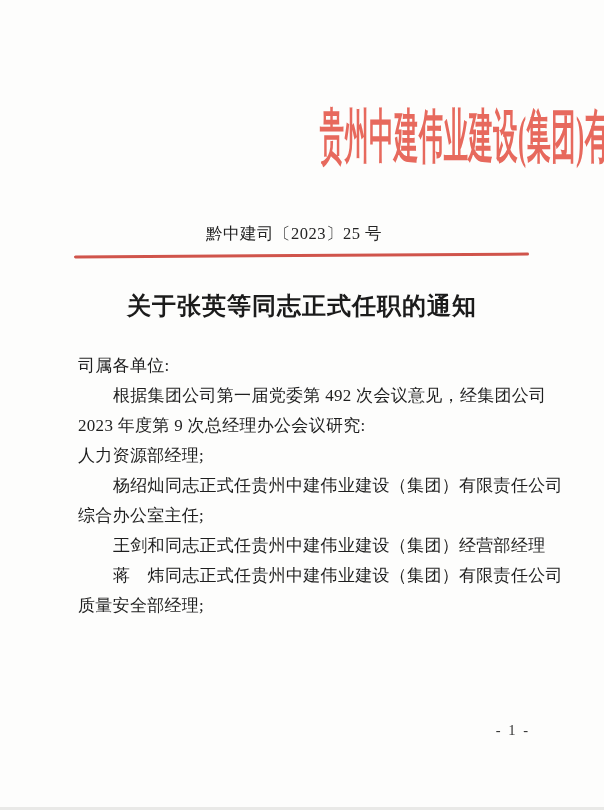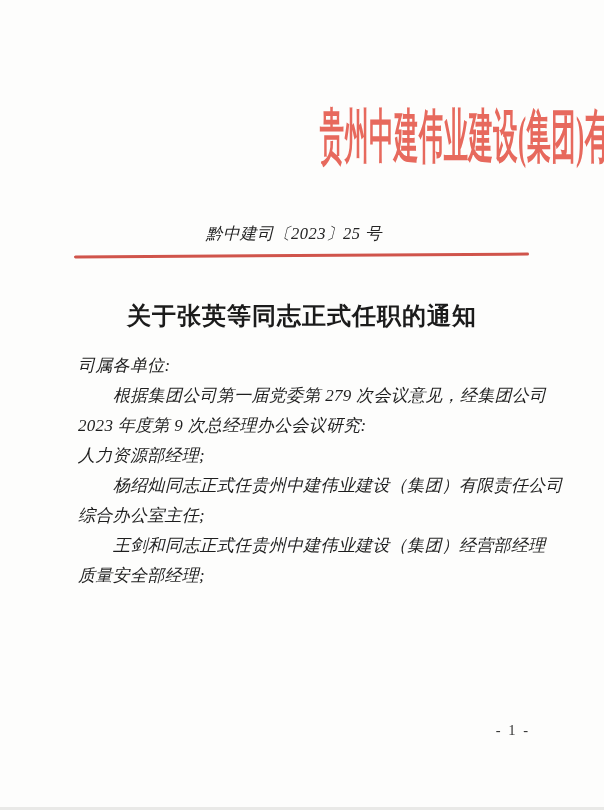--- a/index.html
+++ b/index.html
@@ -38,56 +38,54 @@
   
   .doc-number {
     position: absolute;
     top: 223px;
     left: 0;
     width: 588px;
     text-align: center;
     font-size: 16.5px;
     color: #242424;
     letter-spacing: 0.5px;
-    font-style: italic;
   }
   
   .red-line {
     position: absolute;
     top: 254px;
     left: 74px;
     width: 455px;
     height: 3px;
     background: #d0544b;
     border-radius: 2px;
     transform: rotate(-0.35deg);
   }
   
   .doc-title {
     position: absolute;
-    top: 300px;
+    top: 290px;
     left: 0;
     width: 604px;
     text-align: center;
     font-size: 24px;
     font-weight: bold;
     color: #1b1b1b;
     letter-spacing: 1px;
   }
   
   .doc-body {
     position: absolute;
     top: 351px;
     left: 78px;
     width: 466px;
     font-size: 17px;
     line-height: 30px;
     letter-spacing: 0.3px;
     color: #1e1e1e;
-    font-style: italic;
   }
   .body-line {
     white-space: nowrap;
   }
   .body-line.indent {
     padding-left: 35px;
   }
   
   .page-number {
     position: absolute;
@@ -117,26 +115,27 @@
   </div>
 
   <div class="doc-number">黔中建司〔2023〕25 号</div>
 
   <div class="red-line"></div>
 
   <div class="doc-title">关于张英等同志正式任职的通知</div>
 
   <div class="doc-body">
       <div class="body-line">司属各单位:</div>
-      <div class="body-line indent">根据集团公司第一届党委第 279 次会议意见，经集团公司</div>
+      <div class="body-line indent">根据集团公司第一届党委第 492 次会议意见，经集团公司</div>
       <div class="body-line">2023 年度第 9 次总经理办公会议研究:</div>
       <div class="body-line">人力资源部经理;</div>
       <div class="body-line indent">杨绍灿同志正式任贵州中建伟业建设（集团）有限责任公司</div>
       <div class="body-line">综合办公室主任;</div>
       <div class="body-line indent">王剑和同志正式任贵州中建伟业建设（集团）经营部经理</div>
+      <div class="body-line indent">蒋　炜同志正式任贵州中建伟业建设（集团）有限责任公司</div>
       <div class="body-line">质量安全部经理;</div>
     </div>
 
   <div class="page-number">- 1 -</div>
 
   <div class="scan-edge-bottom"></div>
 
 </div>
 
 </body></html>

